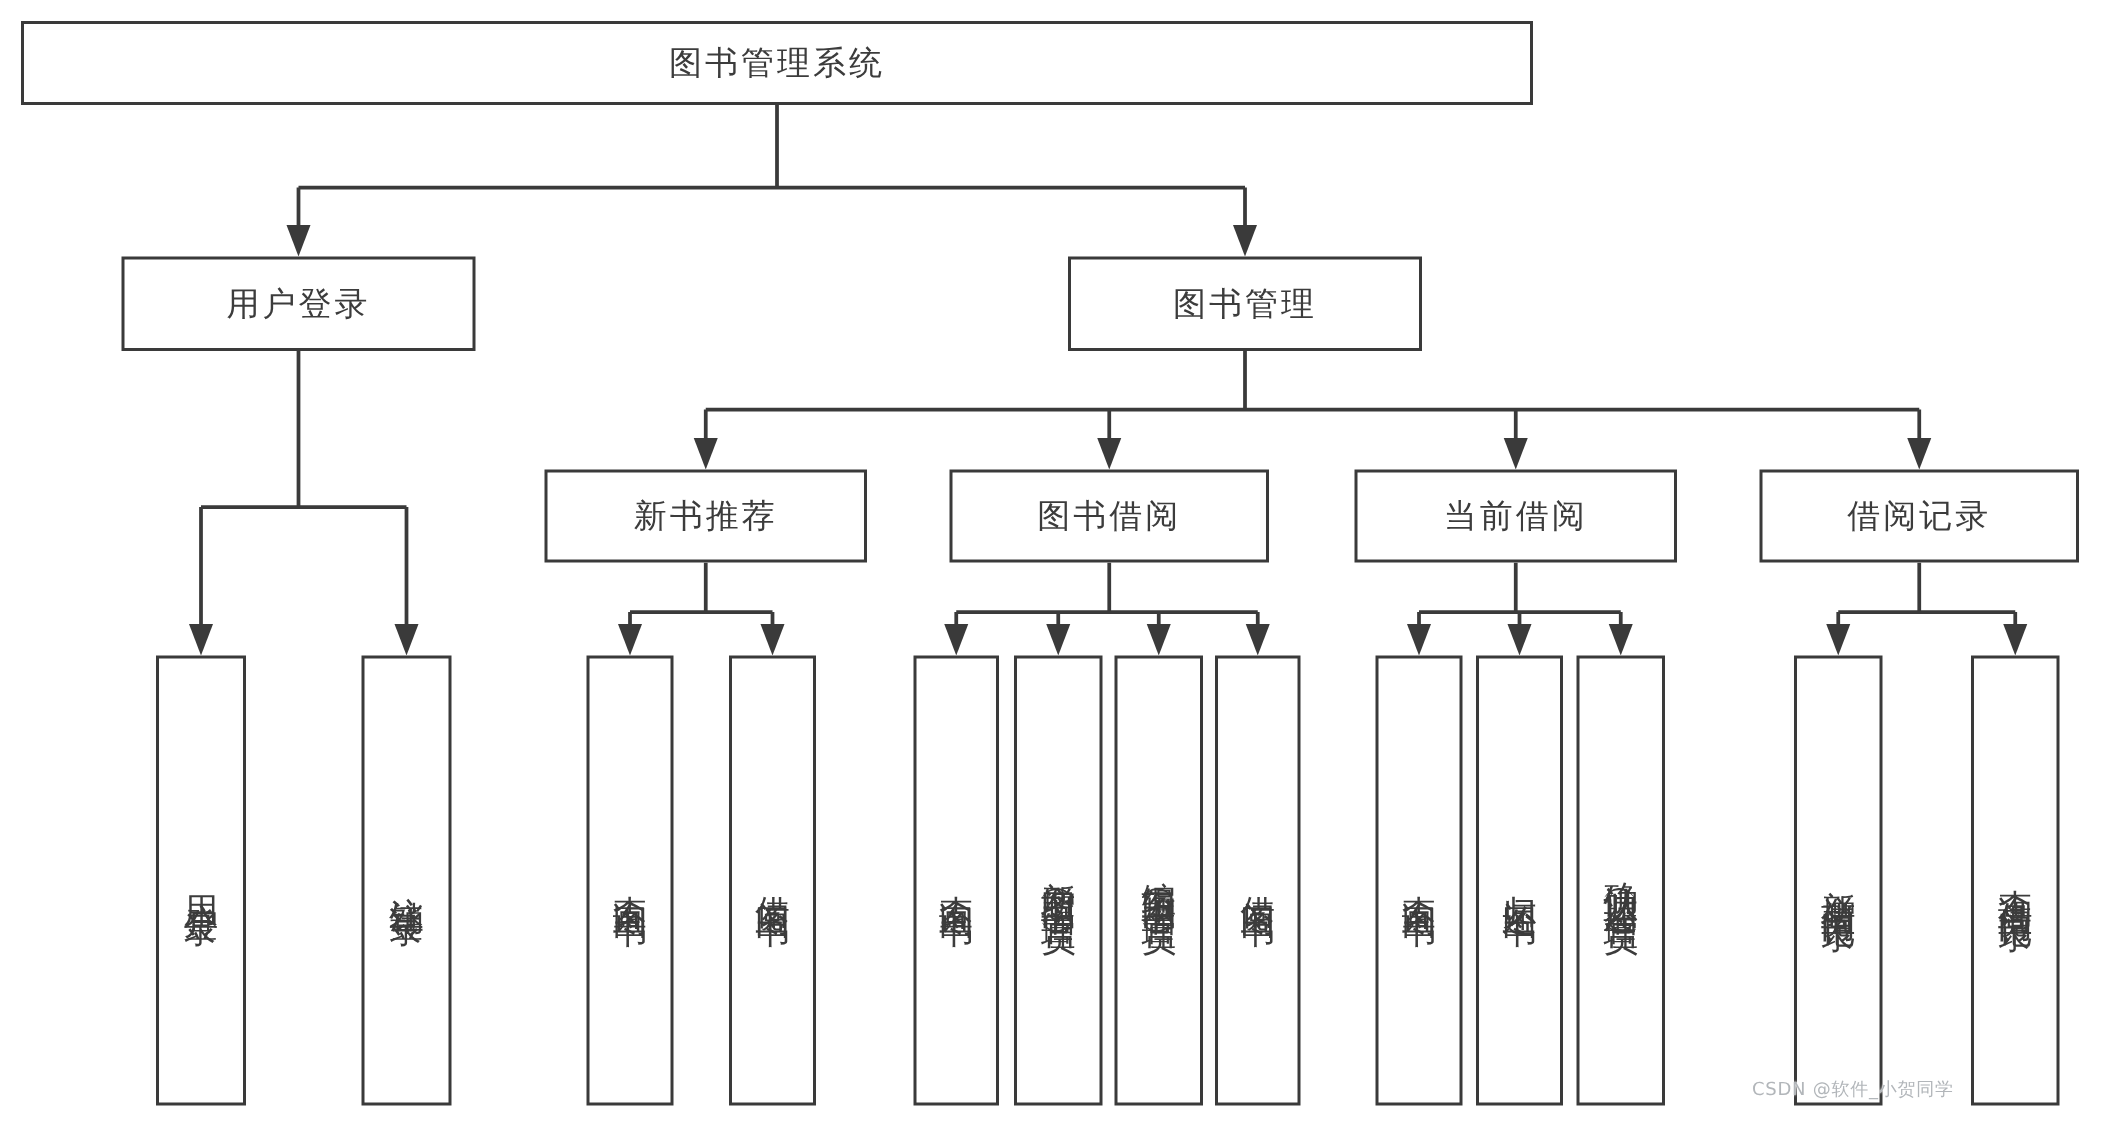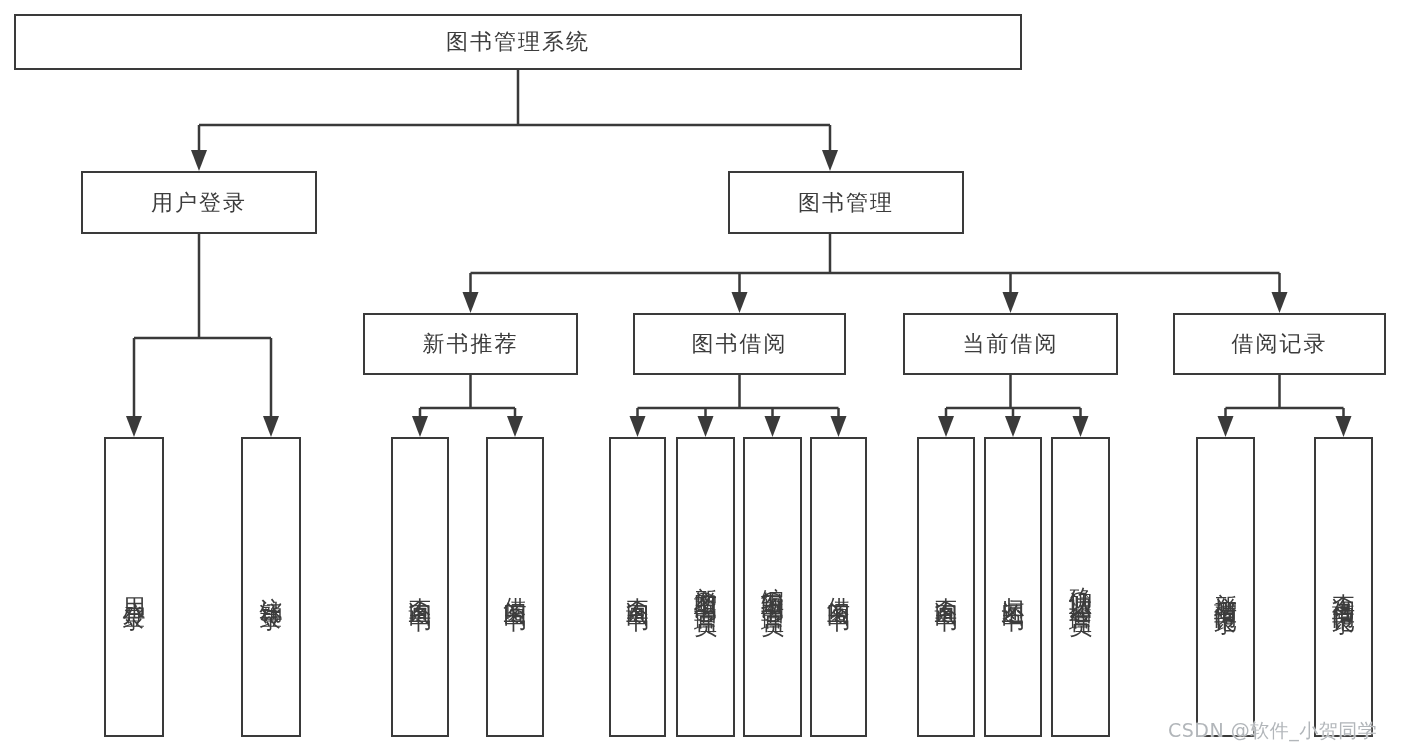--- a/index.html
+++ b/index.html
@@ -18,21 +18,21 @@
     color:#3c3c3c;
     font-family:Liberation Serif, serif;
   }
   .node.h { font-size:22px; letter-spacing:2px; white-space:nowrap; }
   .node.v {
     writing-mode:vertical-rl; text-orientation:mixed;
     font-size:23px; letter-spacing:4px; line-height:1;
   }
   .watermark {
     position:absolute; left:1168px; top:718px;
-    font-size:19px; color:#b2b6ba; letter-spacing:0.5px;
+    font-size:12px; color:#b2b6ba; letter-spacing:0.5px;
     text-shadow:0 0 2px #ffffff, 0 0 1px #ffffff;
     white-space:nowrap;
   }
 </style>
 </head>
 <body>
 
 <div class="stage">
 
   <svg class="wires" viewBox="0 0 1405 747">
@@ -64,21 +64,21 @@
       <polygon points="1005,416 1021,416 1013,437"></polygon>
       <polygon points="1072.5,416 1088.5,416 1080.5,437"></polygon>
       <polygon points="1217.5,416 1233.5,416 1225.5,437"></polygon>
       <polygon points="1335.5,416 1351.5,416 1343.5,437"></polygon>
     </g>
   </svg>
 
   <div class="node h" style="left:14px;top:14px;width:1008px;height:56px;">图书管理系统</div>
 
   <div class="node h" style="left:81px;top:171px;width:236px;height:63px;">用户登录</div>
-  <div class="node h" style="left:712px;top:171px;width:236px;height:63px;margin-left:16px;">图书管理</div>
+  <div class="node h" style="left:712px;top:171px;width:236px;height:63px;">图书管理</div>
 
   <div class="node h" style="left:633px;top:313px;width:213px;height:62px;">图书借阅</div>
   <div class="node h" style="left:363px;top:313px;width:215px;height:62px;">新书推荐</div>
   <div class="node h" style="left:1173px;top:313px;width:213px;height:62px;">借阅记录</div>
   <div class="node h" style="left:903px;top:313px;width:215px;height:62px;">当前借阅</div>
 
   <div class="node v" style="left:104px;top:437px;width:60px;height:300px;">用户登录</div>
   <div class="node v" style="left:241px;top:437px;width:60px;height:300px;">注销登录</div>
 
   <div class="node v" style="left:391px;top:437px;width:58px;height:300px;">查询图书</div>

